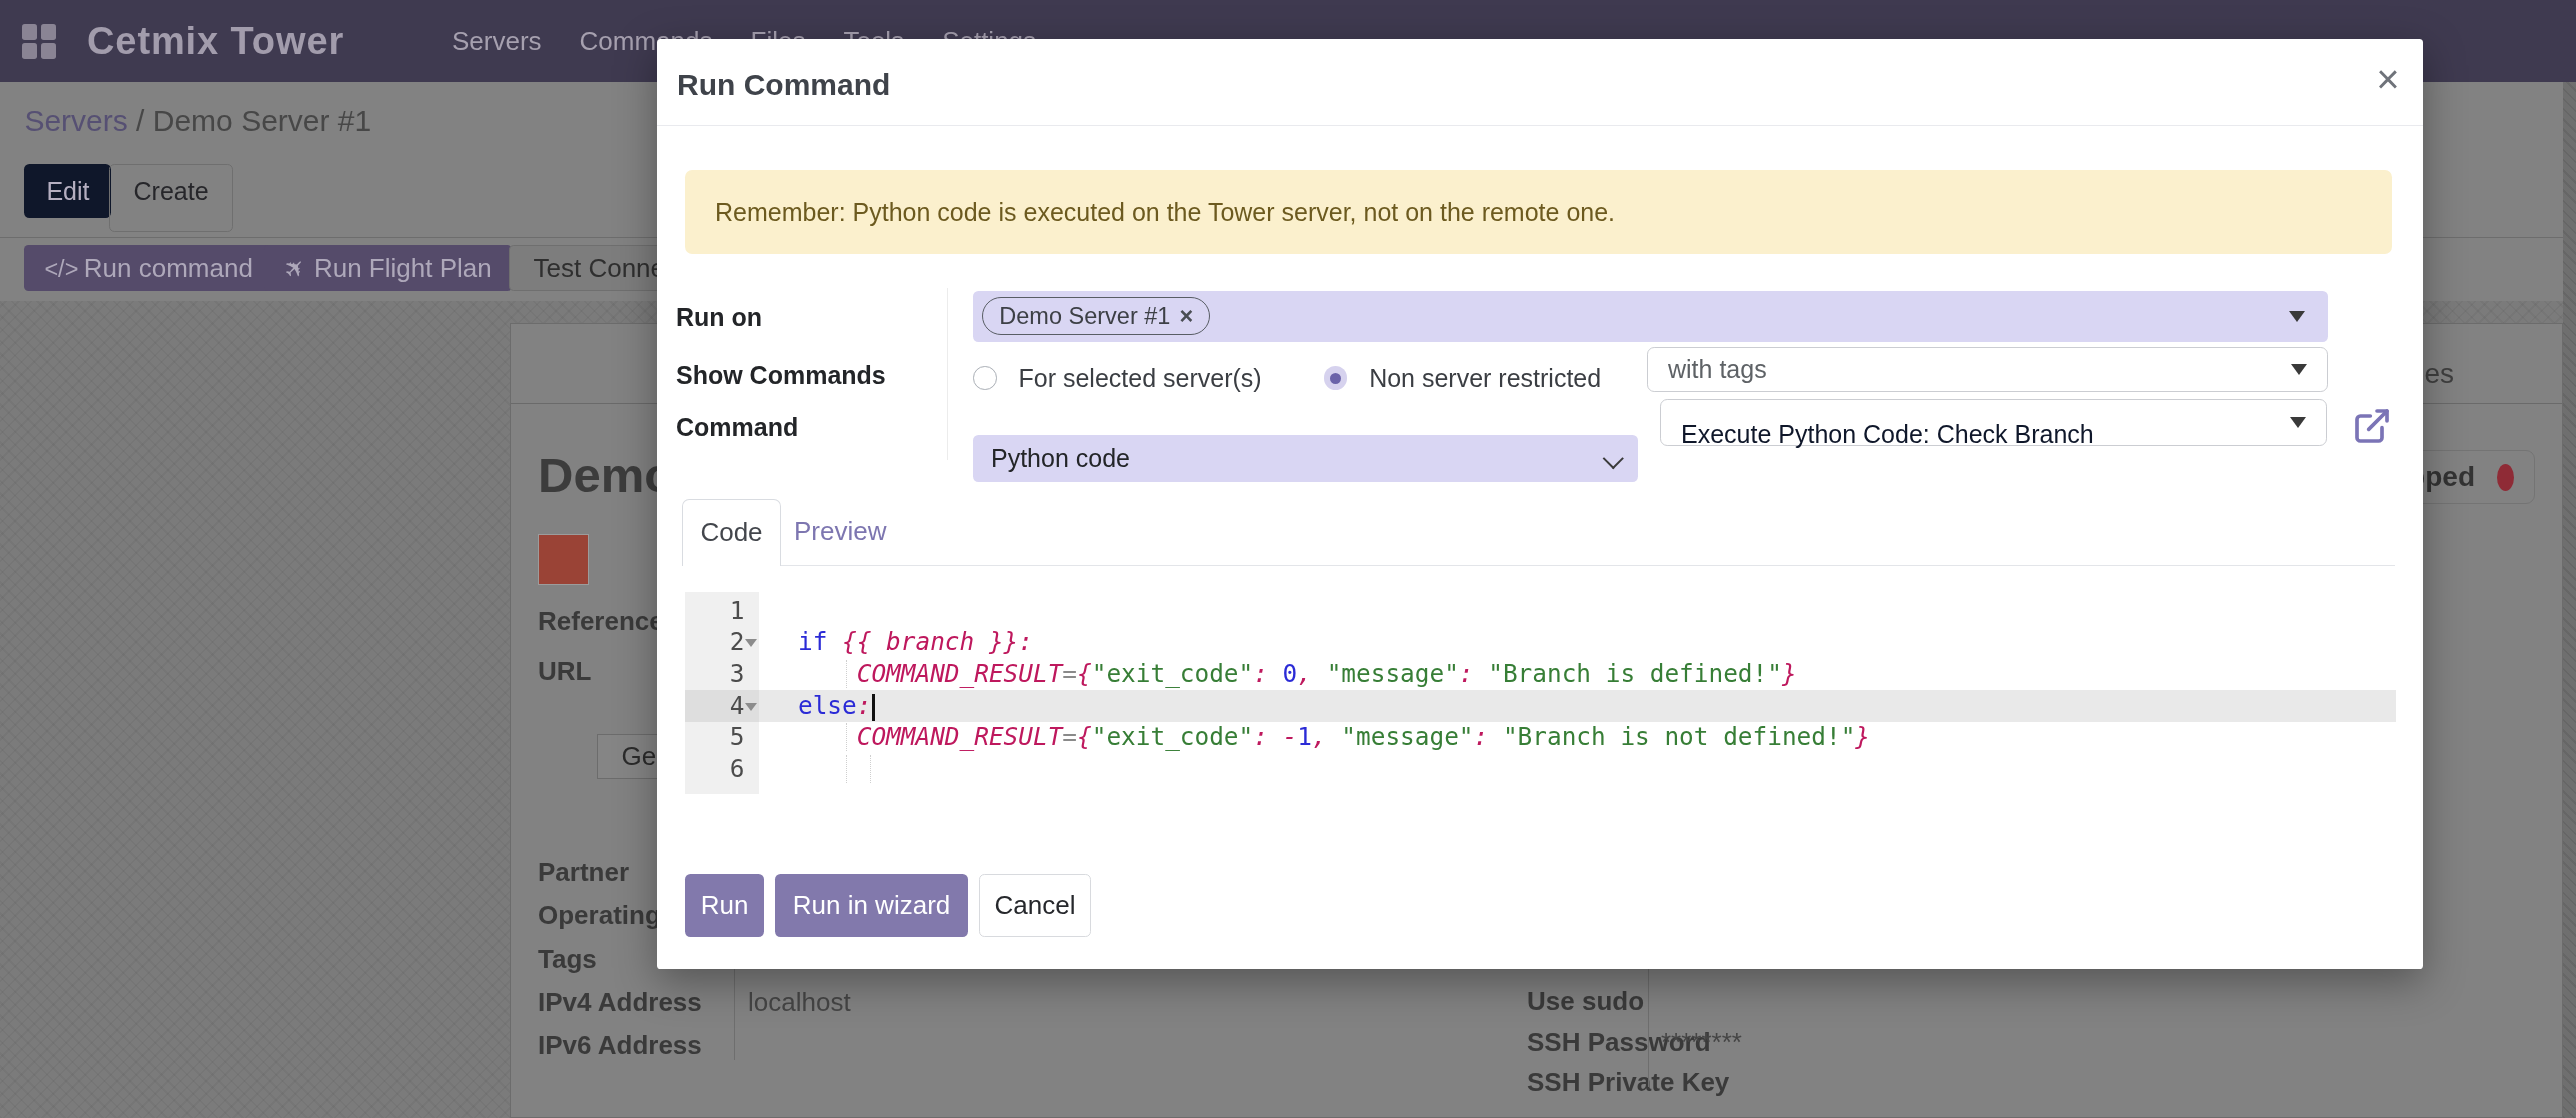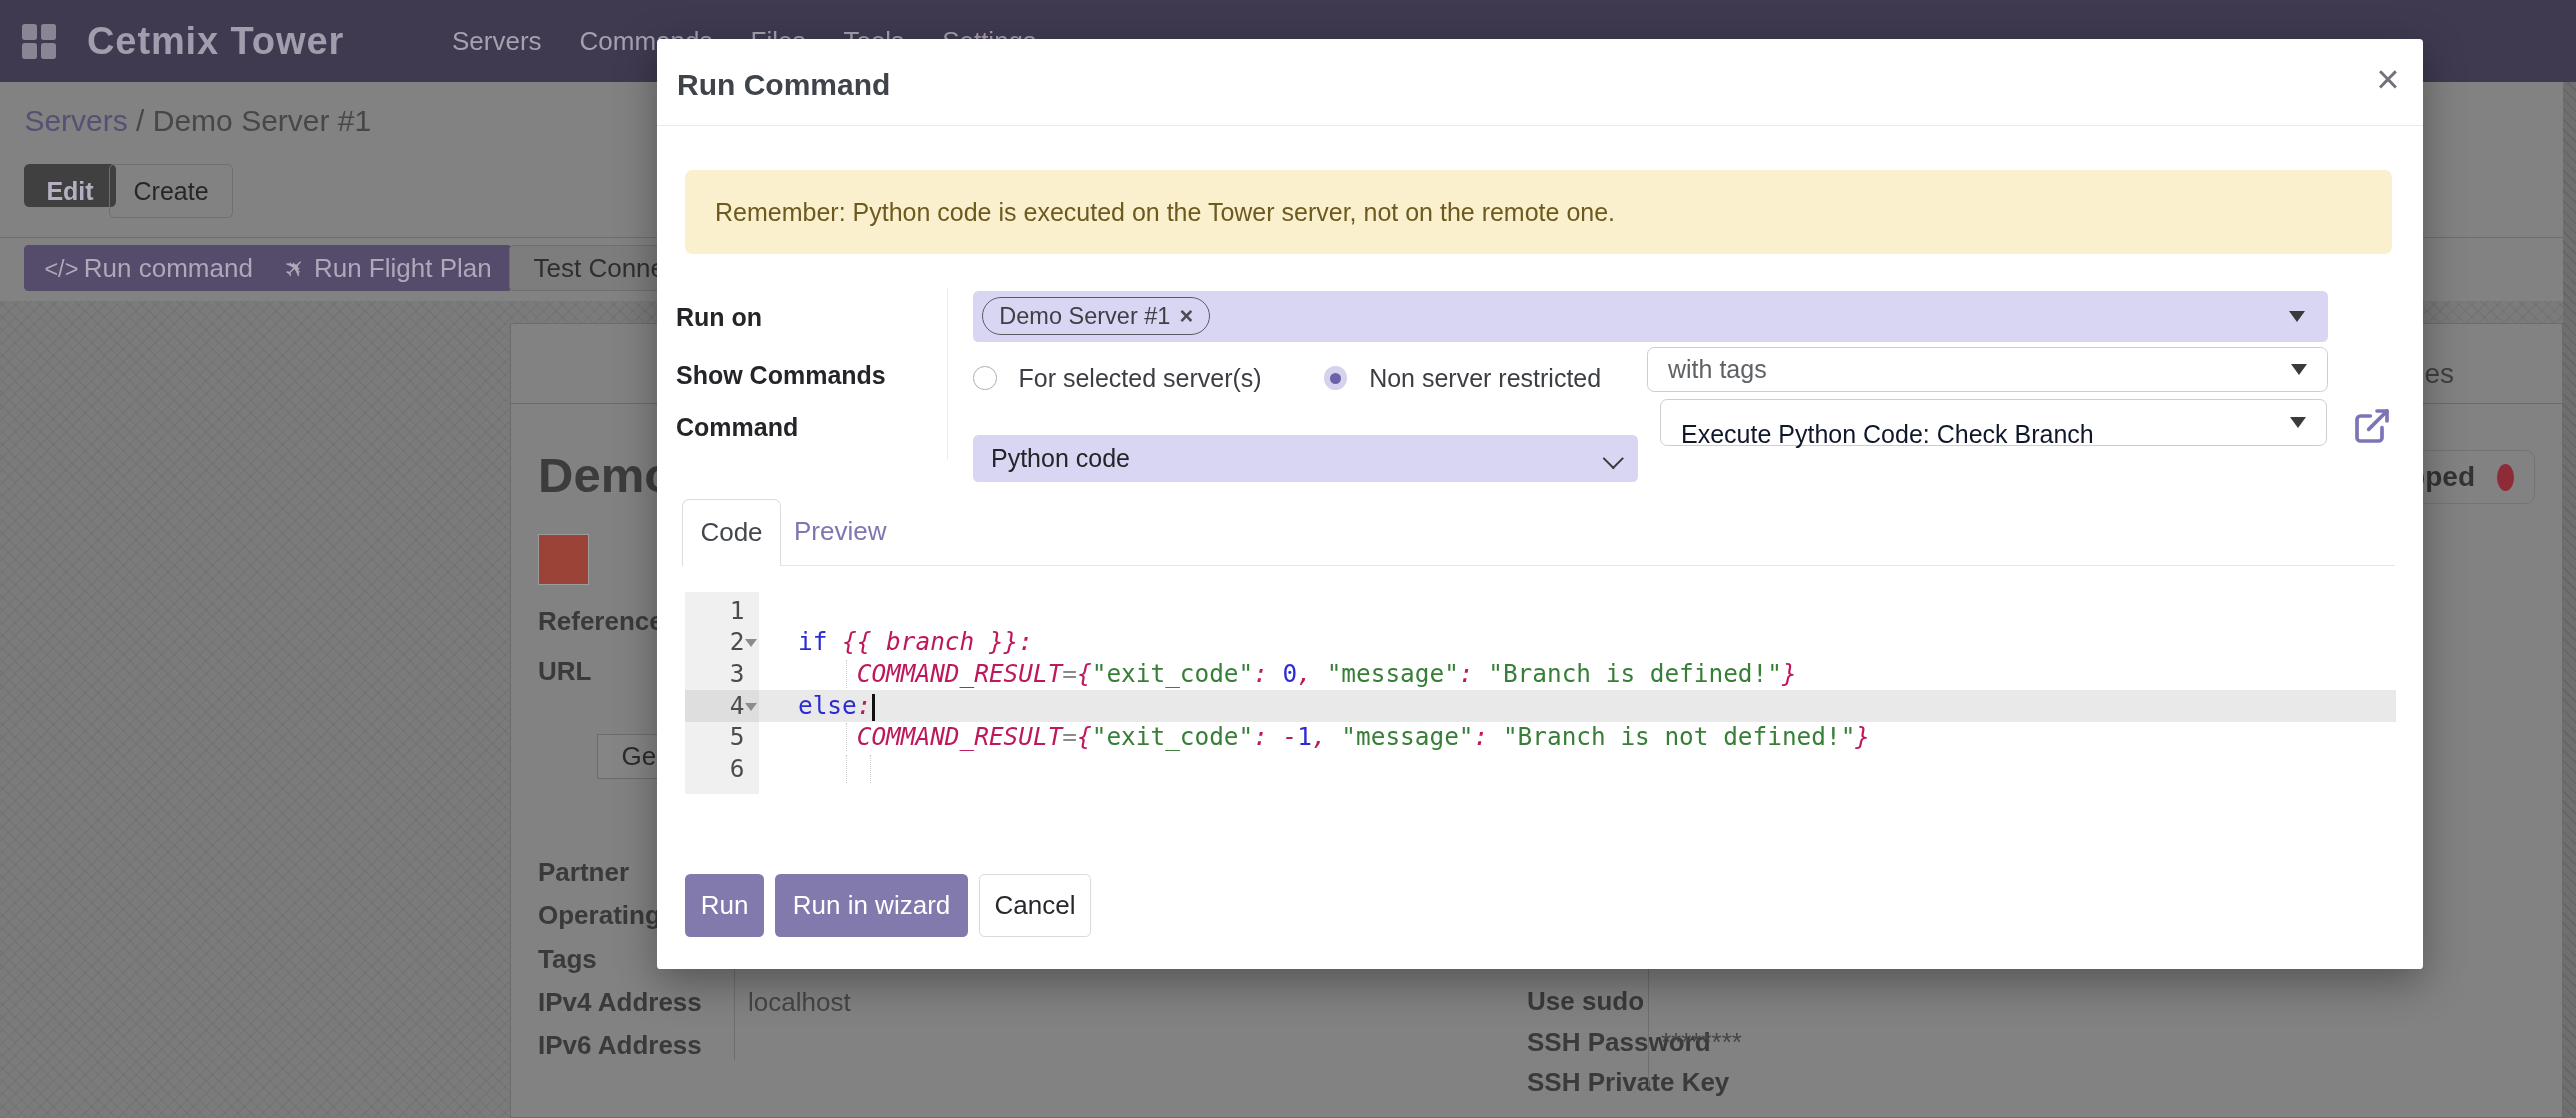--- a/index.html
+++ b/index.html
@@ -12,22 +12,22 @@
   #navbar { left:0; top:0; width:2576px; height:82px; background:#3f3a50; }
   .apps-icon { left:22px; top:24.4px; width:34px; height:34px; display:grid; grid-template-columns:15.4px 15.4px; grid-template-rows:15.4px 15.4px; gap:3.6px; }
   .apps-icon i { background:#8a8494; border-radius:2.7px; }
   .brand { left:87px; top:0; height:82px; line-height:82px; font-size:38px; font-weight:600; color:#a29cac; letter-spacing:0.9px; }
   #nav-menu { left:452px; top:0; height:82px; display:flex; align-items:center; gap:38px; }
   #nav-menu span { font-size:26px; color:#a6a0af; white-space:nowrap; }
 
   #control-bar { left:0; top:82px; width:2576px; height:219px; background:#828282; }
   .breadcrumb { left:24.4px; top:22px; font-size:30px; color:#474747; }
   .breadcrumb .bc-link { color:#565073; }
-  .btn-edit { left:24.4px; top:82px; height:43px; padding:0 22px; background:#404040; border-radius:5.4px; color:#b5afc1; font-size:25px; line-height:54px;font-weight:bold; }
-  .btn-create { left:109px; top:82px; height:54px; padding:0 23.5px; background:transparent; border:0.9px solid #6f6f6f; border-radius:5.4px; color:#26262a; font-size:25px; line-height:52px; }
+  .btn-edit { left:24.4px; top:82px; height:54px; padding:0 22px; background:#0f172a; border-radius:5.4px; color:#b5afc1; font-size:25px; line-height:54px; }
+  .btn-create { left:109px; top:82px; height:68px; padding:0 23.5px; background:transparent; border:0.9px solid #6f6f6f; border-radius:5.4px; color:#26262a; font-size:25px; line-height:52px; }
   .ctrl-divider { left:0; top:155px; width:2563px; height:0.9px; background:#6d6d6d; }
   .btn-runcmd { left:24.4px; top:163px; height:46px; padding:0 20px; background:#554b6a; border-radius:4.5px; color:#aea8ba; font-size:26px; line-height:46px; white-space:nowrap; }
   .btn-runfp  { left:264px; top:163px; height:46px; padding:0 20px; background:#554b6a; border-radius:4.5px; color:#aea8ba; font-size:26px; line-height:46px; white-space:nowrap; }
   .btn-testconn { left:509px; top:163px; height:46px; padding:0 23.5px; background:#7d7d7d; border:0.9px solid #6f6f6f; border-radius:4.5px; color:#2f2f2f; font-size:26px; line-height:44px; white-space:nowrap; }
   .icon-codetag { font-size:23.5px; margin-right:5.4px; }
   .icon-plane { display:inline-block; transform:rotate(-45deg); margin-right:9px; font-size:25px; }
 
   #page-body { left:0; top:301px; width:2576px; height:817px;
     background-image:
       repeating-linear-gradient(45deg, rgba(0,0,0,0.045) 0 1.8px, transparent 1.8px 9px),

